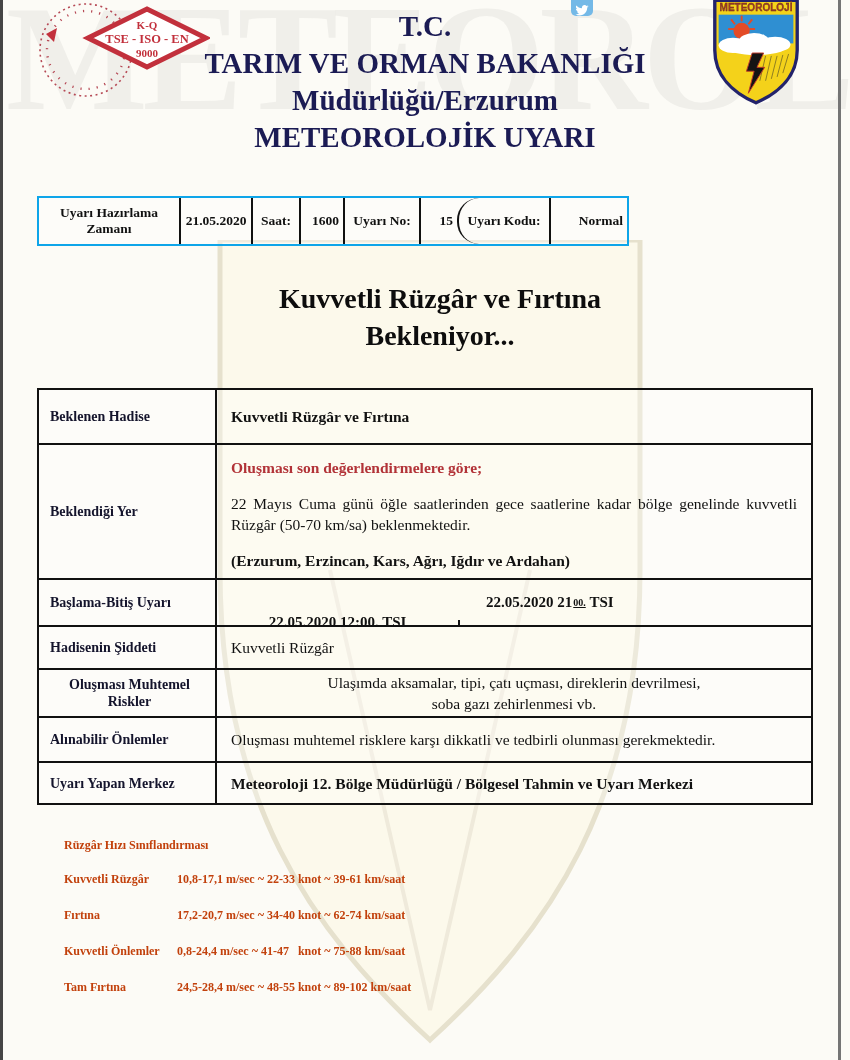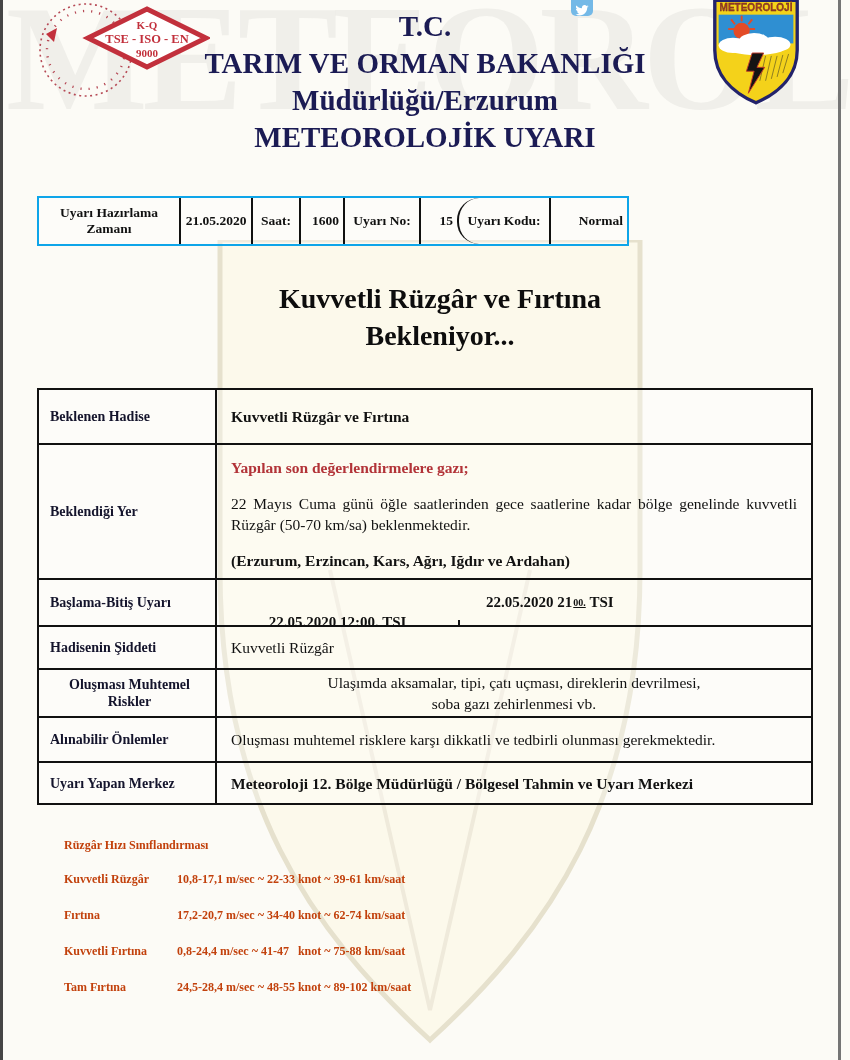--- a/index.html
+++ b/index.html
@@ -179,21 +179,21 @@
   <div class="wtable">
 
     <div class="wrow h-r1">
       <div class="wlabel">Beklenen Hadise</div>
       <div class="wcontent bold">Kuvvetli Rüzgâr ve Fırtına</div>
     </div>
 
     <div class="wrow h-r2">
       <div class="wlabel">Beklendiği Yer</div>
       <div class="wcontent" style="justify-content:flex-start;">
-        <div class="red-intro">Yapılan son değerlendirmelere gazı;</div>
+        <div class="red-intro">Oluşması son değerlendirmelere göre;</div>
         <div class="place-body">22 Mayıs Cuma günü öğle saatlerinden gece saatlerine kadar bölge genelinde kuvvetli Rüzgâr (50-70 km/sa) beklenmektedir.</div>
         <div class="provinces">(Erzurum, Erzincan, Kars, Ağrı, Iğdır ve Ardahan)</div>
       </div>
     </div>
 
     <div class="wrow h-r3">
       <div class="wlabel">Başlama-Bitiş Uyarı</div>
       <div class="wcontent split">
         <div class="sub-cell sub-start">22.05.2020 12:00. TSI</div>
         <div class="sub-cell sub-end">
@@ -233,21 +233,21 @@
     <div class="cls-heading">Rüzgâr Hızı Sınıflandırması</div>
     <div class="cls-row">
       <span class="cls-label">Kuvvetli Rüzgâr</span>
       <span class="pre">10,8-17,1 m/sec ~ 22-33 knot ~ 39-61 km/saat</span>
     </div>
     <div class="cls-row">
       <span class="cls-label">Fırtına</span>
       <span class="pre">17,2-20,7 m/sec ~ 34-40 knot ~ 62-74 km/saat</span>
     </div>
     <div class="cls-row">
-      <span class="cls-label">Kuvvetli Fırtına</span>
+      <span class="cls-label">Kuvvetli Önlemler</span>
       <span class="pre">0,8-24,4 m/sec ~ 41-47   knot ~ 75-88 km/saat</span>
     </div>
     <div class="cls-row">
       <span class="cls-label">Tam Fırtına</span>
       <span class="pre">24,5-28,4 m/sec ~ 48-55 knot ~ 89-102 km/saat</span>
     </div>
   </div>
 
 </div>
 

